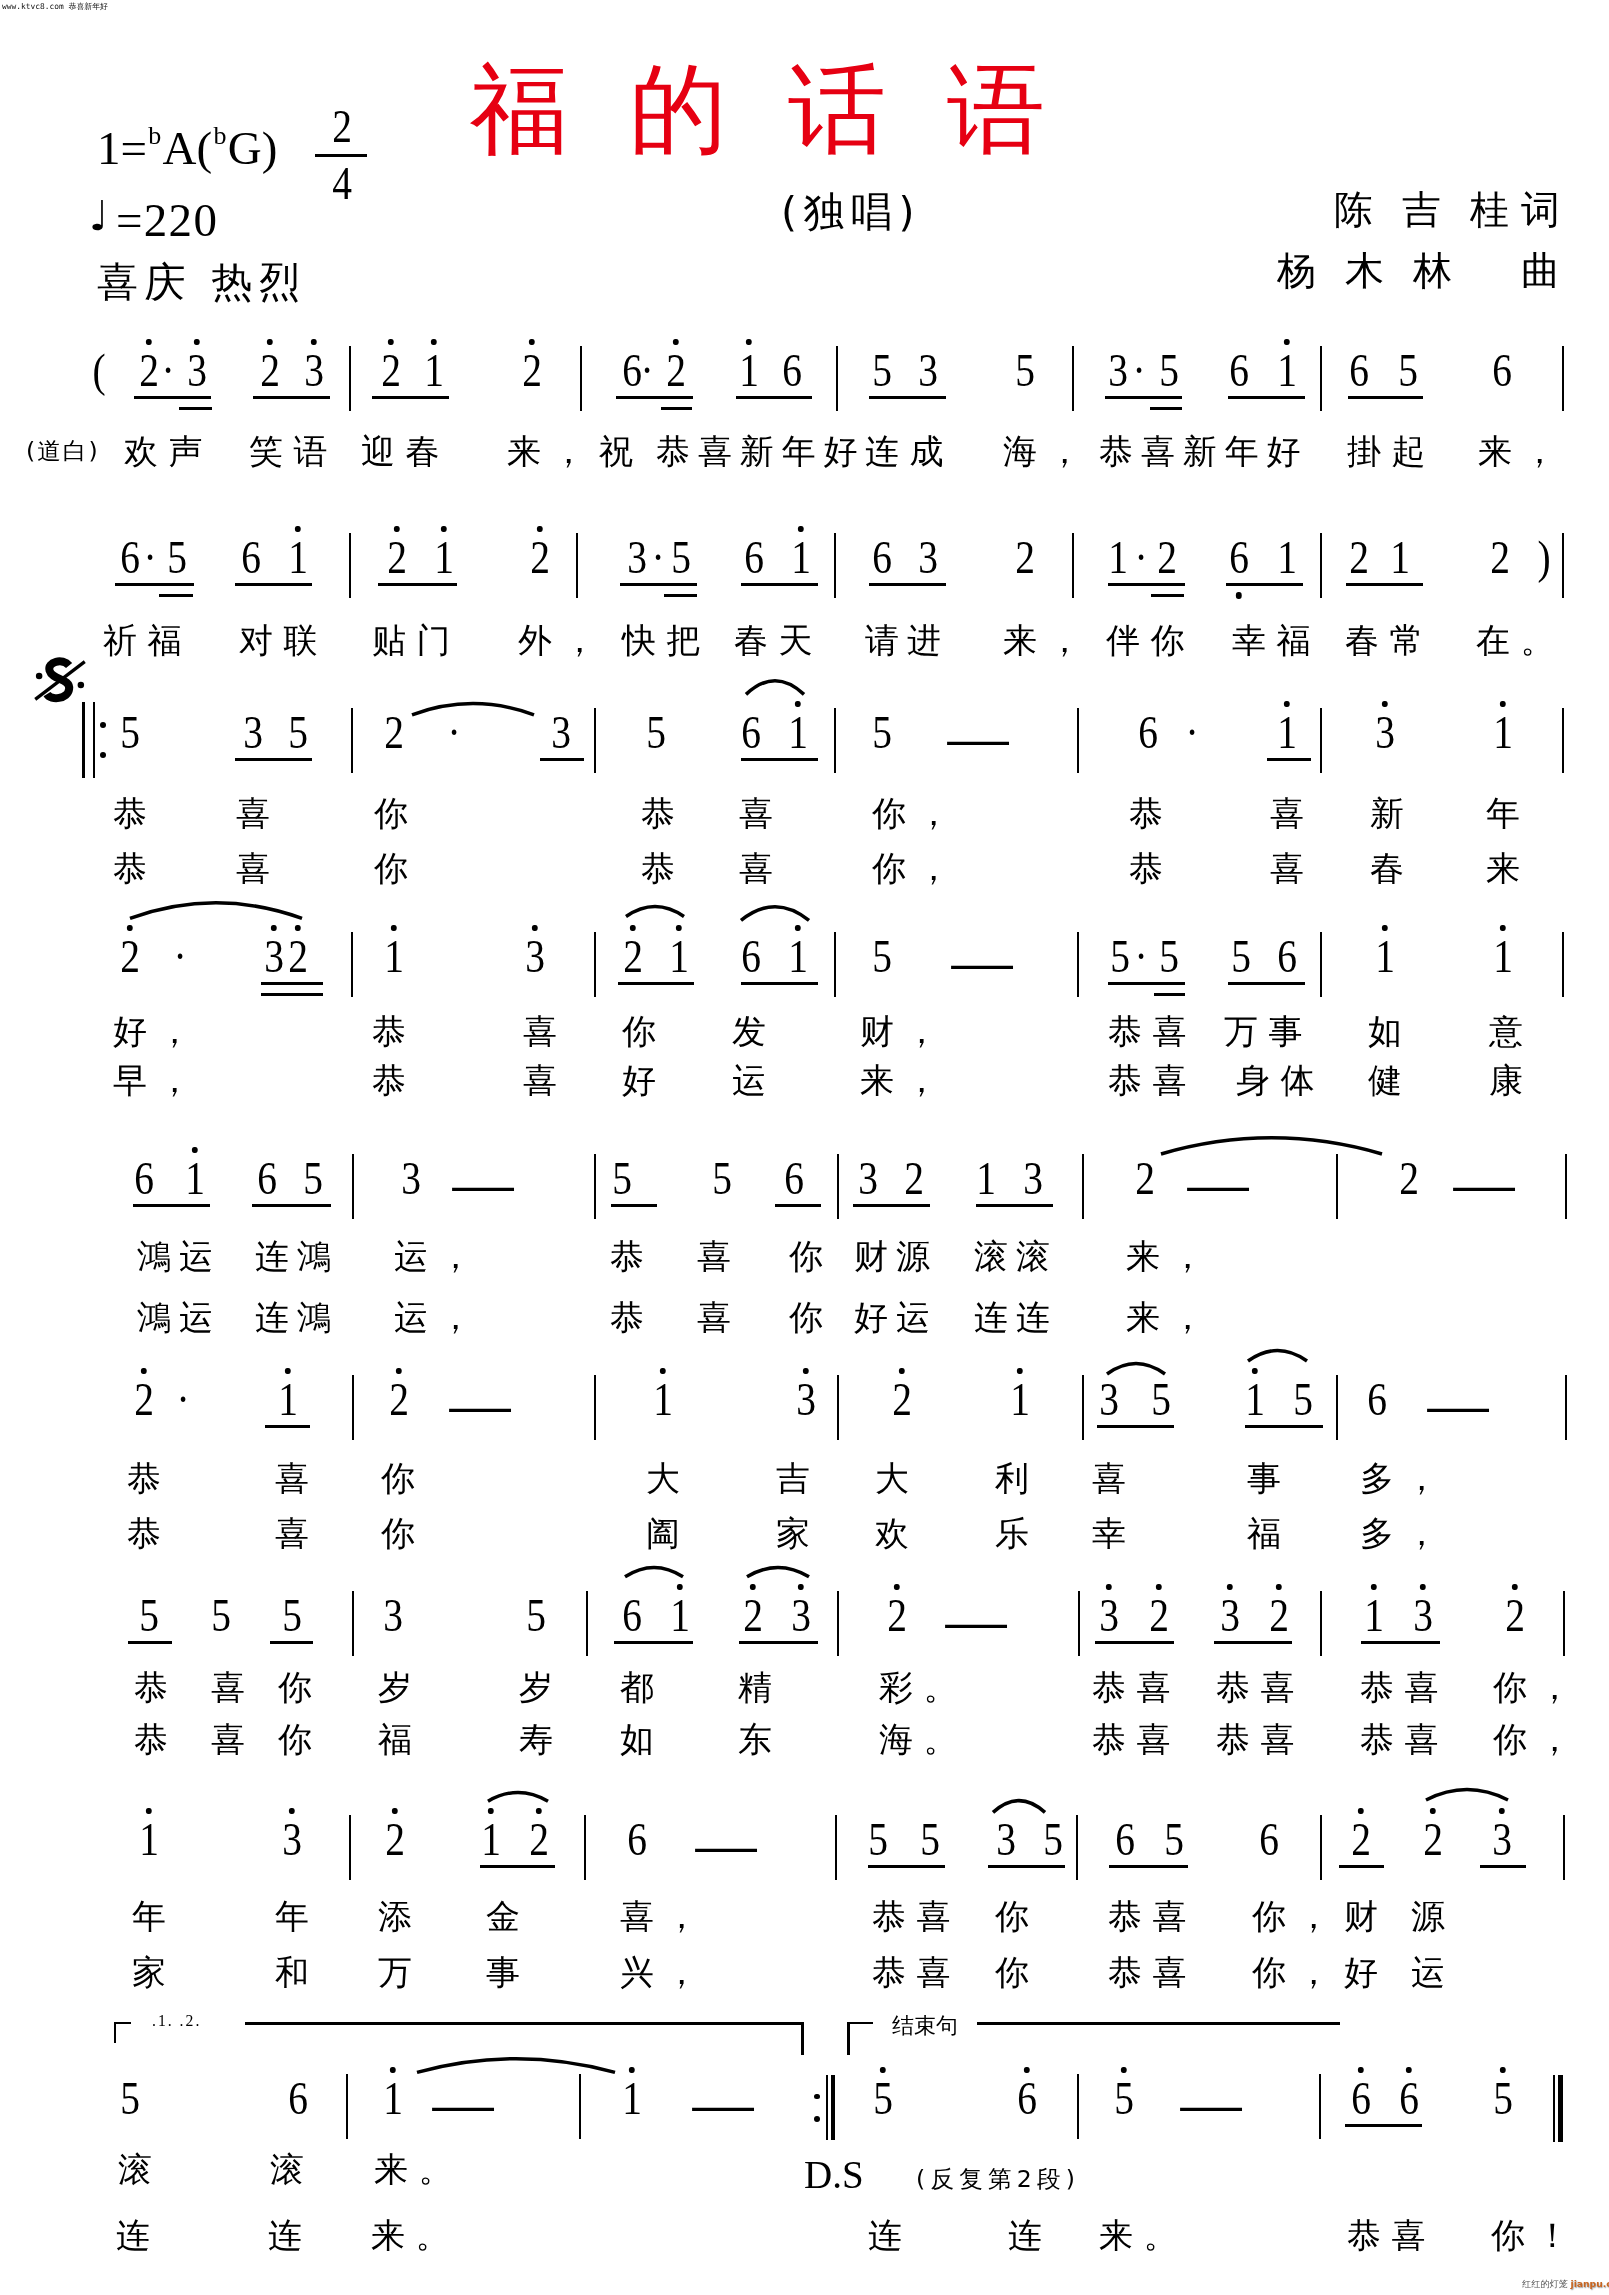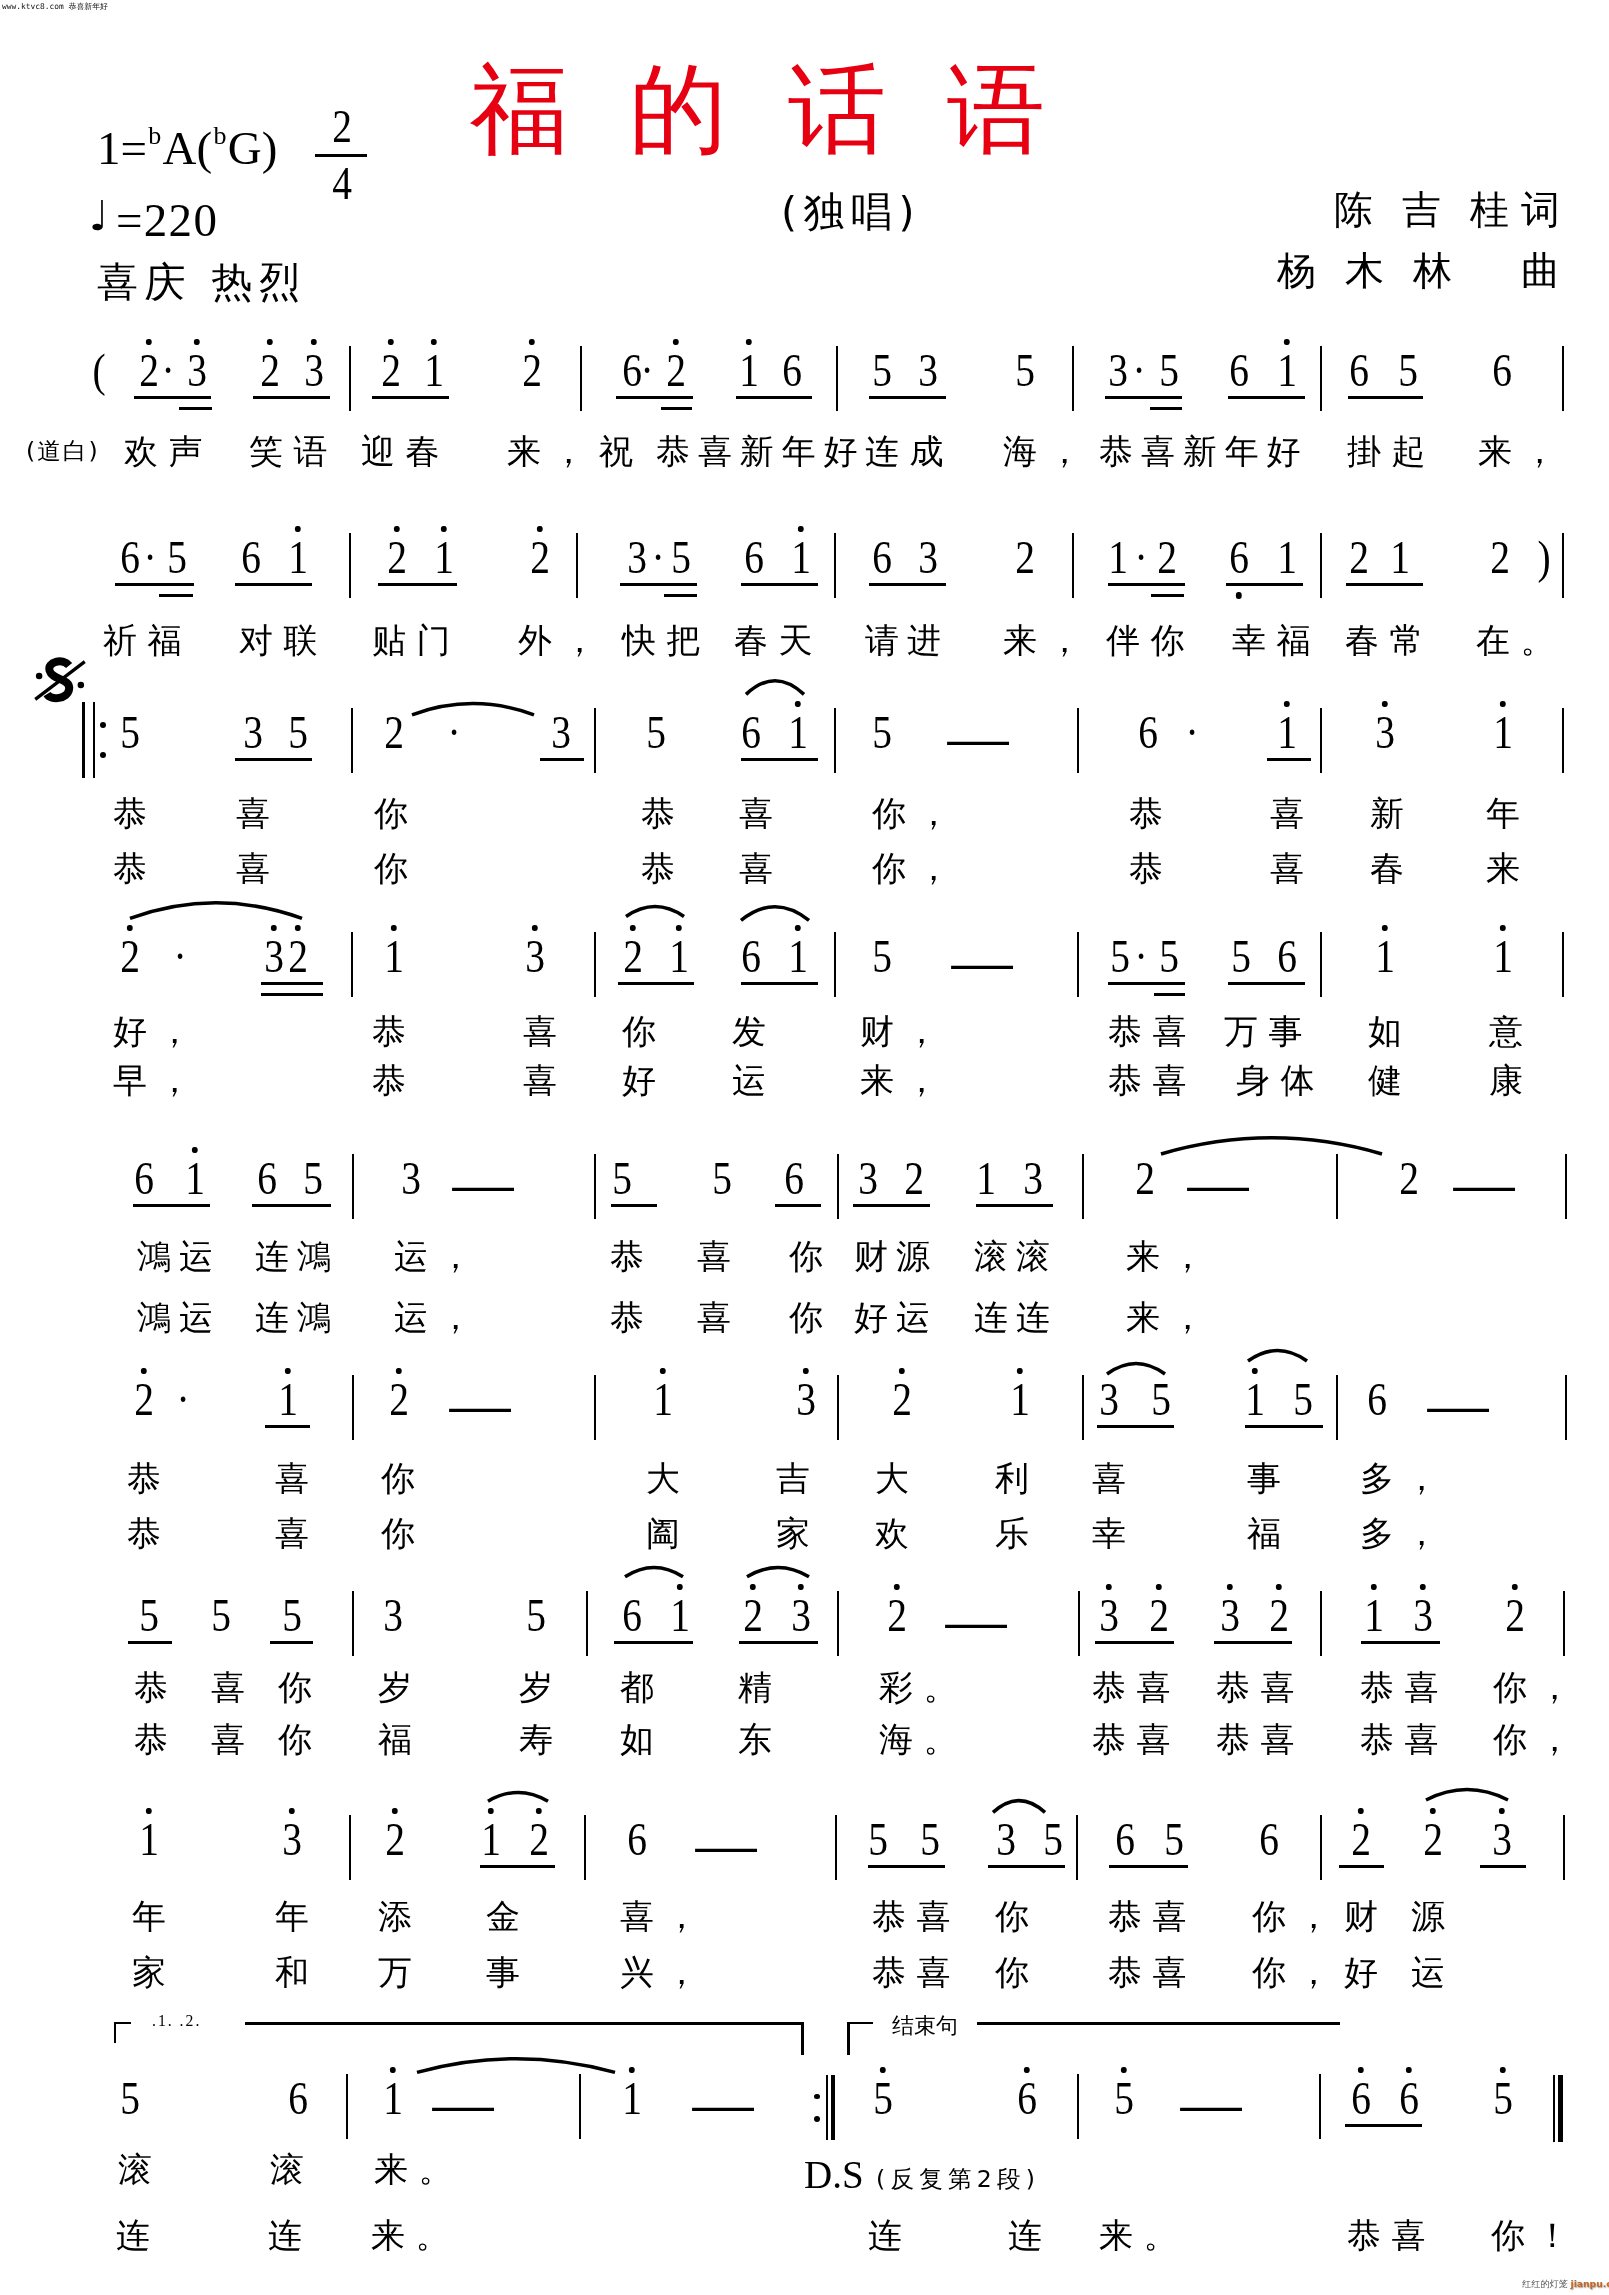--- a/index.html
+++ b/index.html
@@ -595,21 +595,21 @@
 <s class="vl" style="left:831px;top:-8.5px;width:3.9px;height:65px"></s>
 <s class="br" style="left:1077px"></s>
 <s class="br" style="left:1319px"></s>
 <s class="vl" style="left:1553px;top:-8.5px;width:2px;height:67px"></s>
 <s class="vl" style="left:1558px;top:-8.5px;width:4.6px;height:67px"></s>
 <div class="lyr" style="top:69px">
 <span class="ly" style="left:118px">滚</span>
 <span class="ly" style="left:270px">滚</span>
 <span class="ly" style="left:374px">来。</span>
 <span class="a" style="left:804px;top:3.3px;font:39px/39px 'Liberation Serif',serif">D.S</span>
-<span class="a" style="left:876px;top:15.7px;font:23.6px/23.6px 'DejaVu Sans',sans-serif;letter-spacing:5.2px">(反复第2段)</span>
+<span class="a" style="left:916px;top:15.7px;font:23.6px/23.6px 'DejaVu Sans',sans-serif;letter-spacing:5.2px">(反复第2段)</span>
 </div>
 <div class="lyr" style="top:135px">
 <span class="ly" style="left:116px">连</span>
 <span class="ly" style="left:268px">连</span>
 <span class="ly" style="left:371px">来。</span>
 <span class="ly" style="left:868px">连</span>
 <span class="ly" style="left:1008px">连</span>
 <span class="ly" style="left:1099px">来。</span>
 <span class="ly" style="left:1347px">恭喜</span>
 <span class="ly" style="left:1491px">你！</span>

